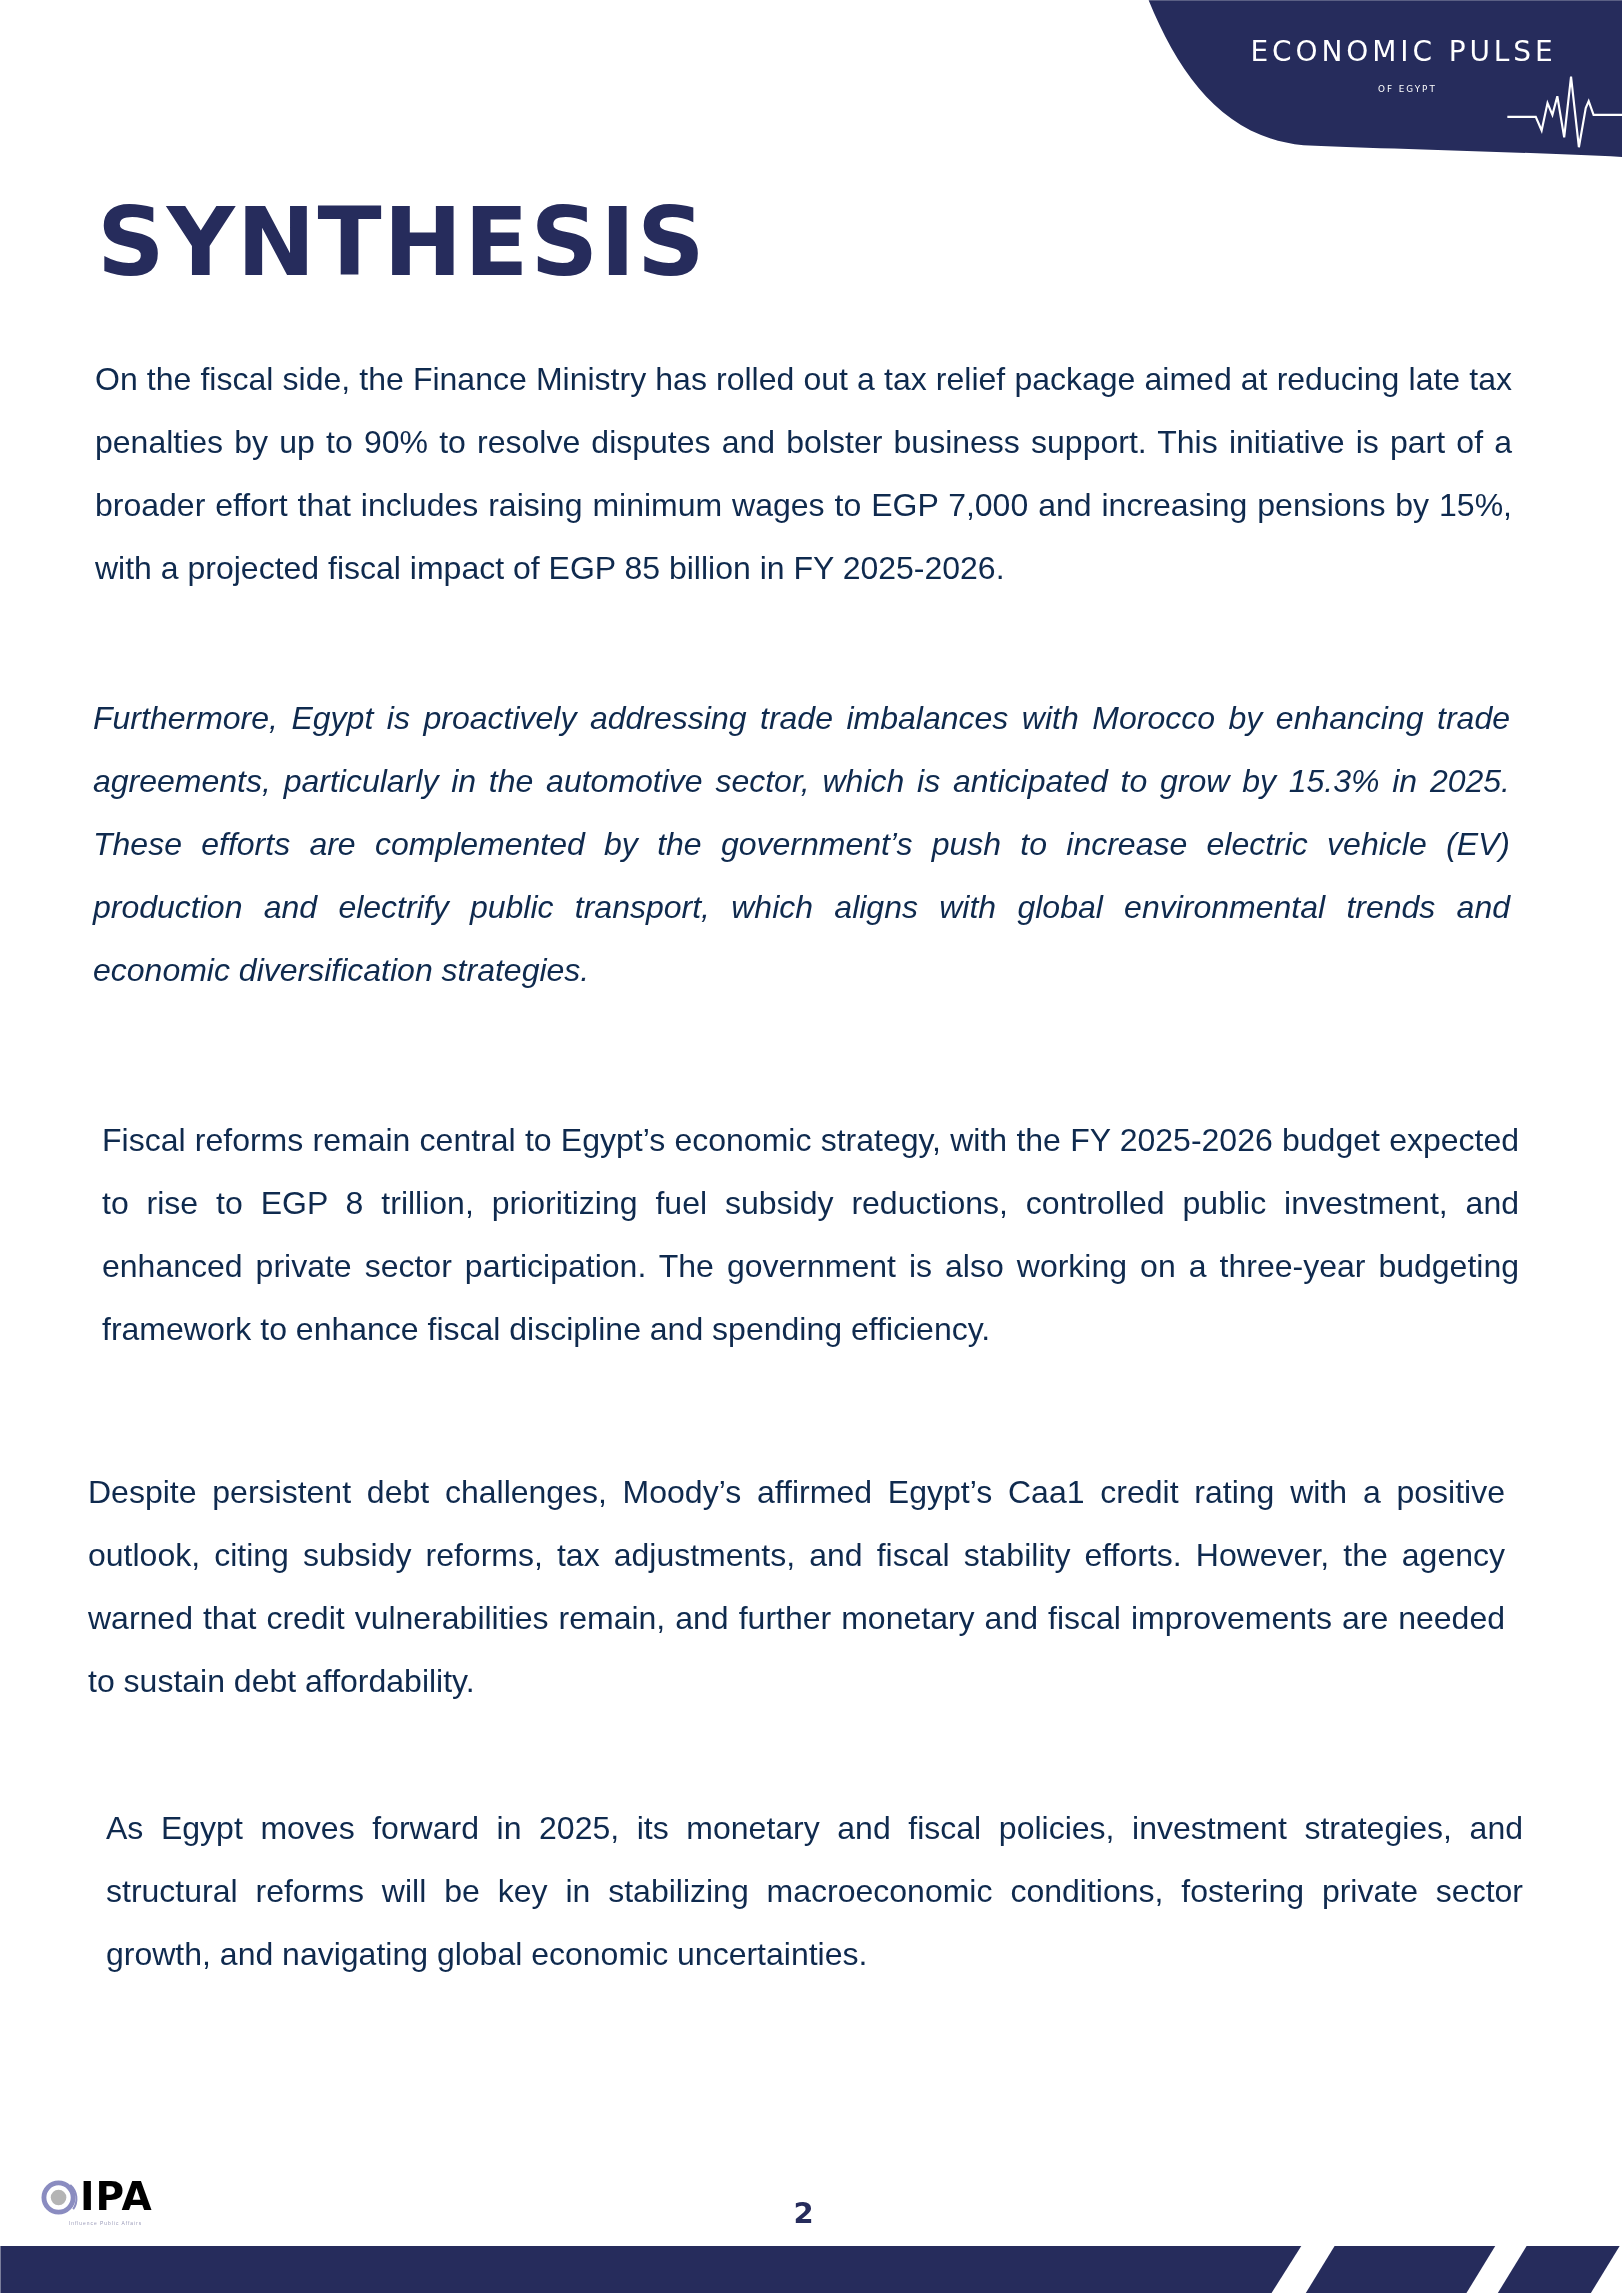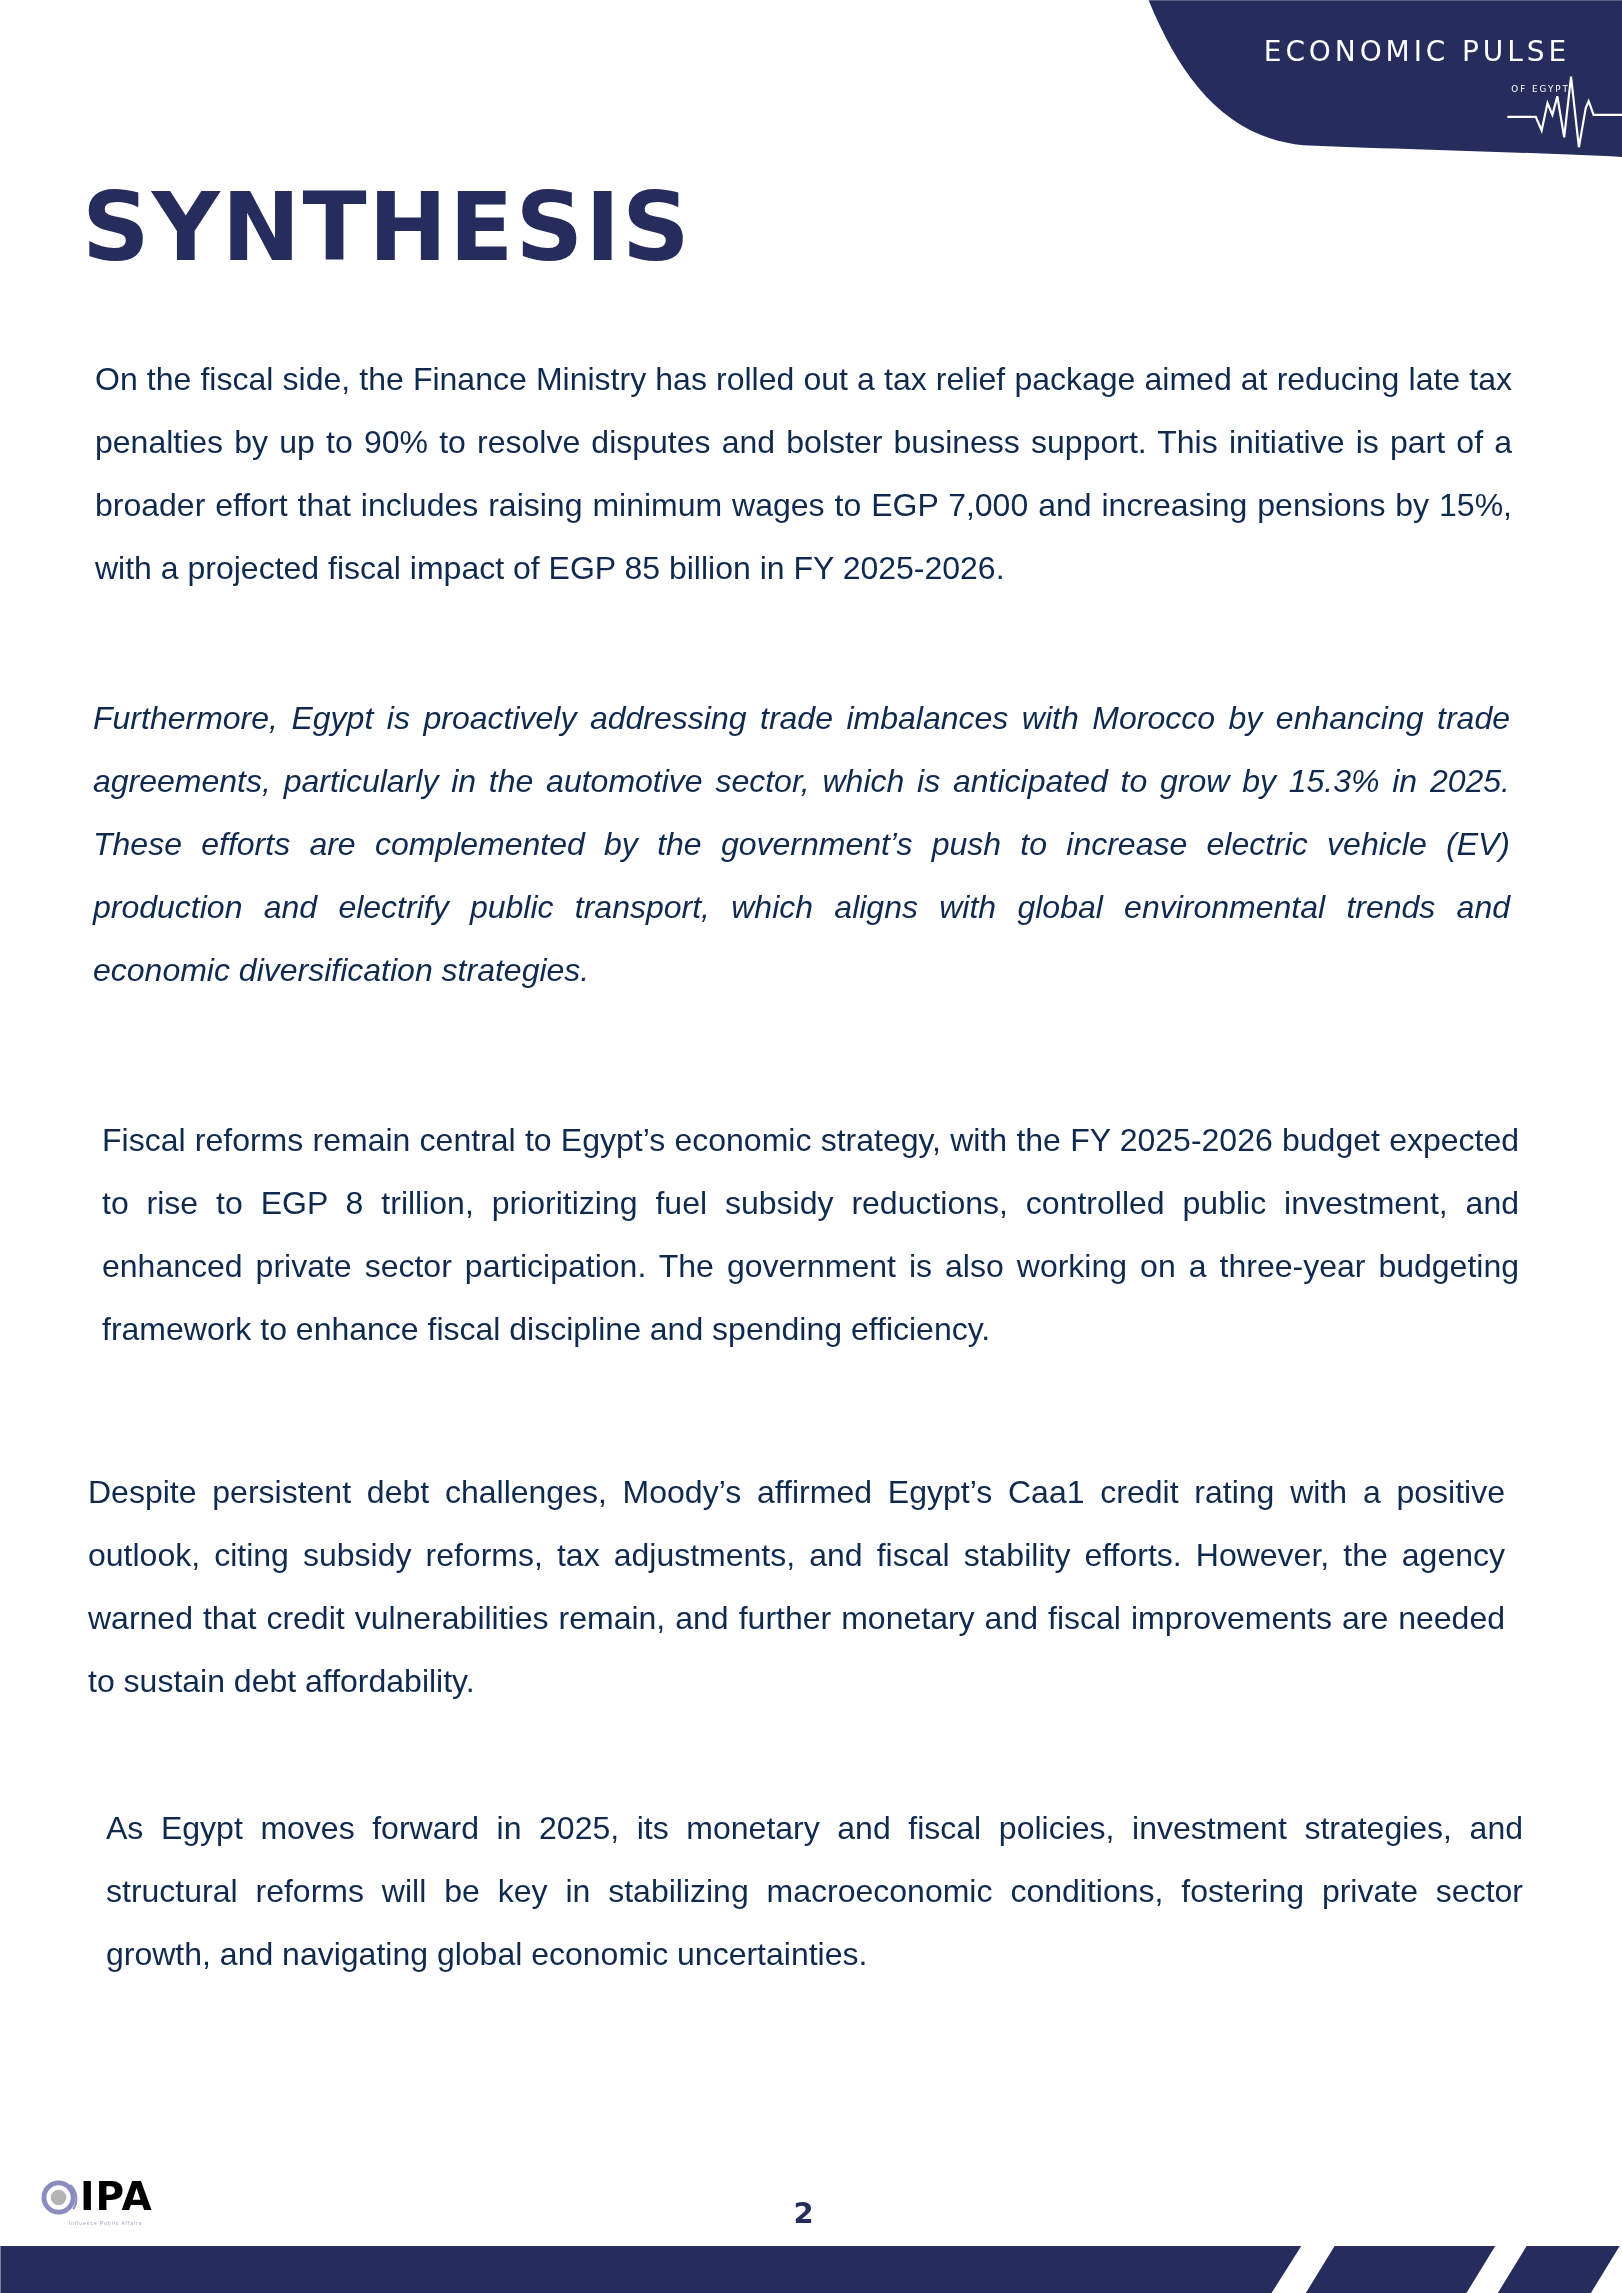--- a/index.html
+++ b/index.html
@@ -3,33 +3,33 @@
 <meta charset="utf-8">
 <style>
   html, body { margin:0; padding:0; }
   body {
     width:1622px; height:2294px; position:relative; overflow:hidden;
     background:#ffffff;
     font-family:"Liberation Sans", sans-serif;
   }
   .header-shape { position:absolute; left:0; top:0; width:1622px; height:167px; }
   .brand {
-    position:absolute; left:1237px; top:35px; width:333px; text-align:right;
+    position:absolute; left:1237px; top:35px; width:333px; text-align:center;
     color:#ffffff;
   }
   .brand-title {
     font-family:"DejaVu Sans", sans-serif; font-size:28px; letter-spacing:3.9px;
     font-weight:normal; line-height:33px; white-space:nowrap;
   }
   .brand-sub {
     font-family:"DejaVu Sans", sans-serif; font-size:8.8px; letter-spacing:2px;
     line-height:11.8px; margin-top:16px; padding-left:7.8px;
   }
   .page-title {
-    position:absolute; left:81px; top:173px; margin:1px;
+    position:absolute; left:81px; top:173px; margin:16px;
     font-family:"DejaVu Sans", sans-serif; font-weight:bold;
     font-size:94px; line-height:108px; color:#262c5c; letter-spacing:2px;
   }
   .para {
     position:absolute; margin:0;
     width:1417px;
     font-family:"Liberation Sans", sans-serif;
     font-size:32px; line-height:63px; color:#0f2a4e;
     text-align:justify; text-align-last:left;
     word-spacing:0px;

